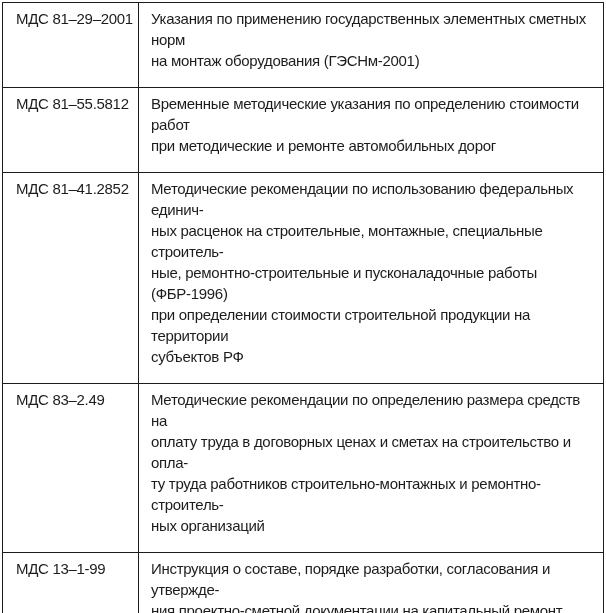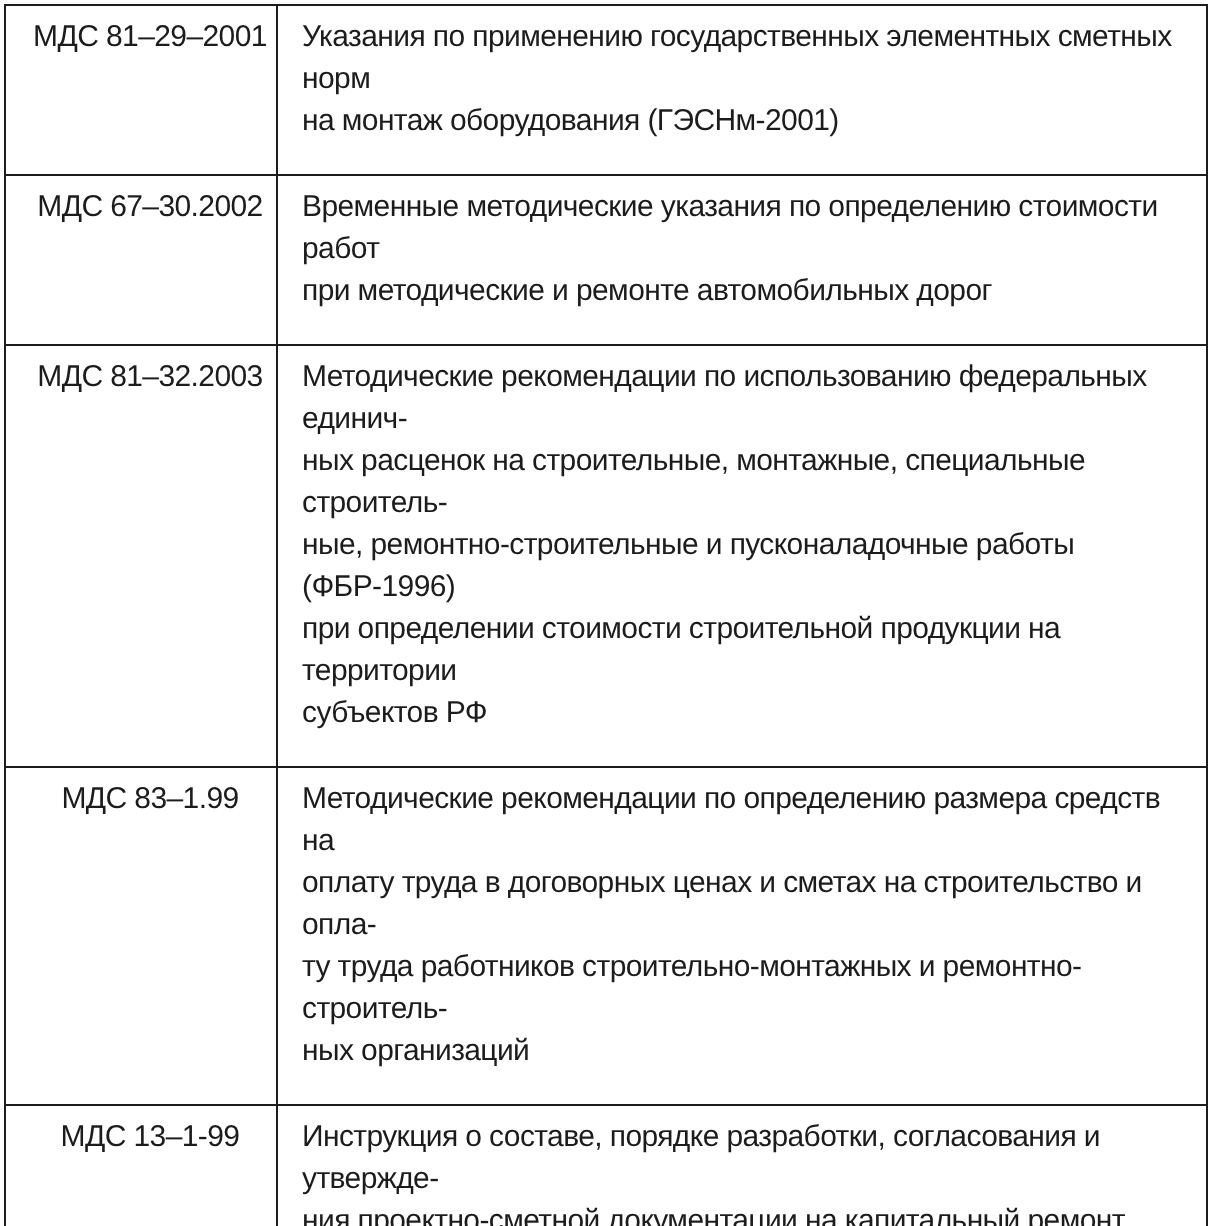--- a/index.html
+++ b/index.html
@@ -25,21 +25,20 @@
     vertical-align: top;
     font-size: 15px;
     line-height: 21px;
     letter-spacing: -0.3px;
     white-space: pre-line;
     overflow: hidden;
   }
   .code-cell {
     width: 118px;
     padding: 5px 4px 4px 13px;
-    text-align: center;
   }
   .desc-cell {
     padding: 5px 8px 16px 12px;
   }
   tr.r1 { height: 53px; }
   tr.r2 { height: 52px; }
   tr.r3 { height: 117px; }
   tr.r4 { height: 97px; }
   tr.r5 { height: 78px; }
 </style>
@@ -47,34 +46,34 @@
 <body>
 
 <table class="doc-table">
   <tbody>
     <tr class="r1">
       <td class="code-cell">МДС 81–29–2001</td>
       <td class="desc-cell">Указания по применению государственных элементных сметных норм
 на монтаж оборудования (ГЭСНм-2001)</td>
     </tr>
     <tr class="r2">
-      <td class="code-cell">МДС 67–30.2002</td>
+      <td class="code-cell">МДС 81–55.5812</td>
       <td class="desc-cell">Временные методические указания по определению стоимости работ
 при методические и ремонте автомобильных дорог</td>
     </tr>
     <tr class="r3">
-      <td class="code-cell">МДС 81–32.2003</td>
+      <td class="code-cell">МДС 81–41.2852</td>
       <td class="desc-cell">Методические рекомендации по использованию федеральных единич-
 ных расценок на строительные, монтажные, специальные строитель-
 ные, ремонтно-строительные и пусконаладочные работы (ФБР-1996)
 при определении стоимости строительной продукции на территории
 субъектов РФ</td>
     </tr>
     <tr class="r4">
-      <td class="code-cell">МДС 83–1.99</td>
+      <td class="code-cell">МДС 83–2.49</td>
       <td class="desc-cell">Методические рекомендации по определению размера средств на
 оплату труда в договорных ценах и сметах на строительство и опла-
 ту труда работников строительно-монтажных и ремонтно-строитель-
 ных организаций</td>
     </tr>
     <tr class="r5">
       <td class="code-cell">МДС 13–1-99</td>
       <td class="desc-cell">Инструкция о составе, порядке разработки, согласования и утвержде-
 ния проектно-сметной документации на капитальный ремонт жилых
 зданий</td>

